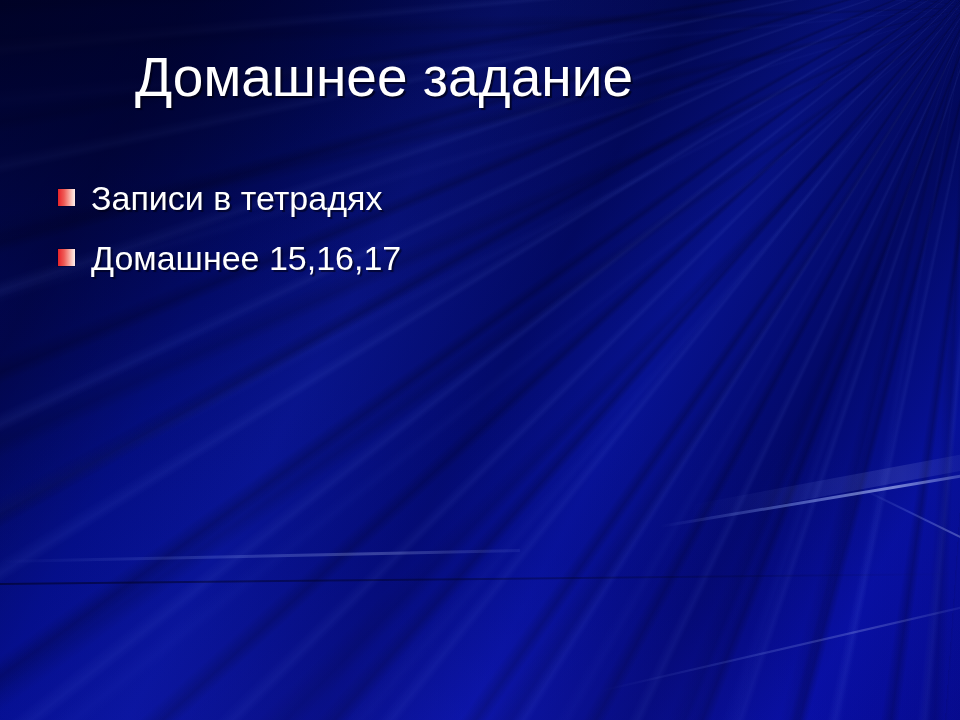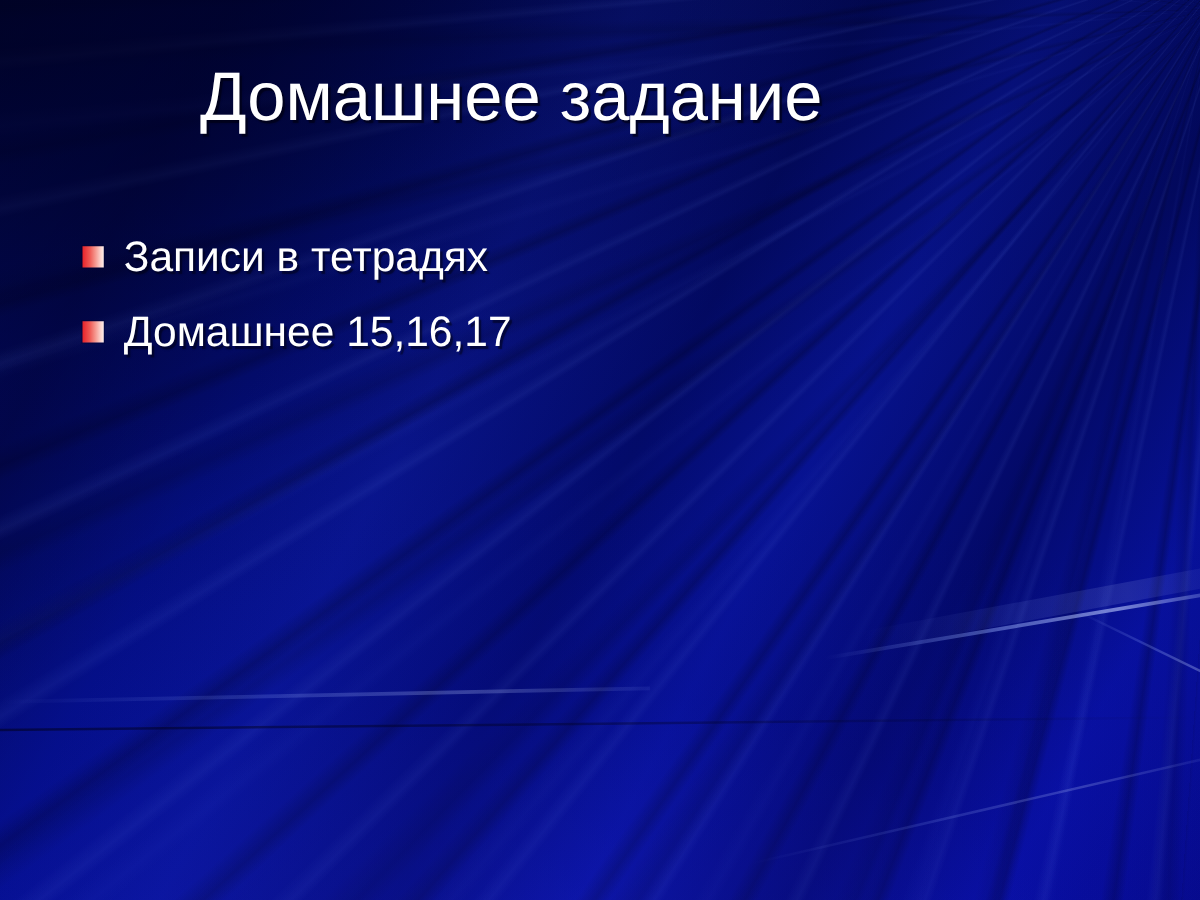--- a/index.html
+++ b/index.html
@@ -170,29 +170,28 @@
     top: 48px;
     width: 768px;
     text-align: center;
     color: #ffffff;
     font-size: 55px;
     line-height: 1.08;
     font-weight: 400;
     letter-spacing: 0px;
     text-shadow: 2px 2px 1px rgba(0,0,20,0.75);
     white-space: nowrap;
-    padding-left: 25px;
   }
 
   .bullet-list {
     position: absolute;
     left: 58px;
     top: 176px;
     width: 780px;
-    margin: 8px;
+    margin: 0;
     padding: 0;
     list-style: none;
     text-align: center;
   }
 
   .bullet-item {
     display: flex;
     align-items: flex-start;
     height: 60px;
   }

